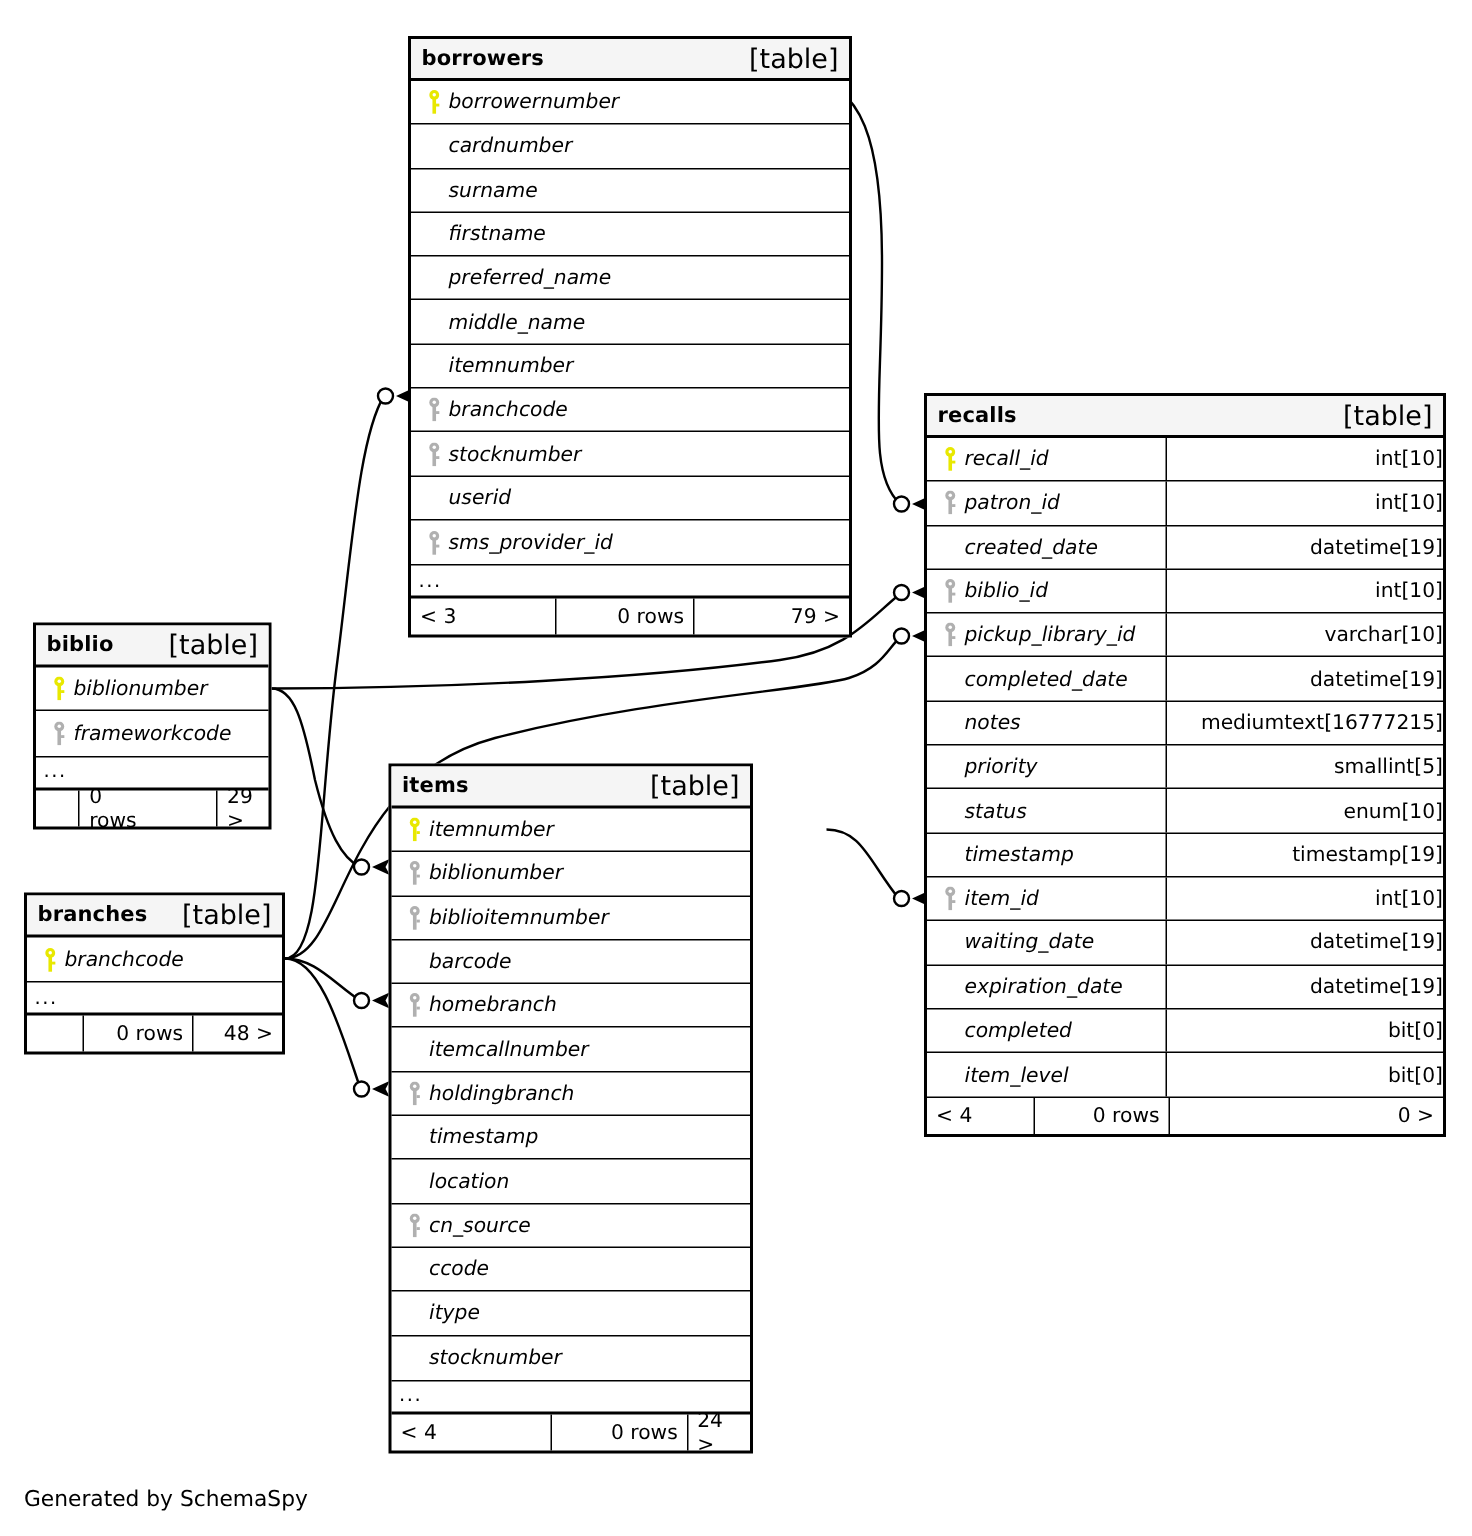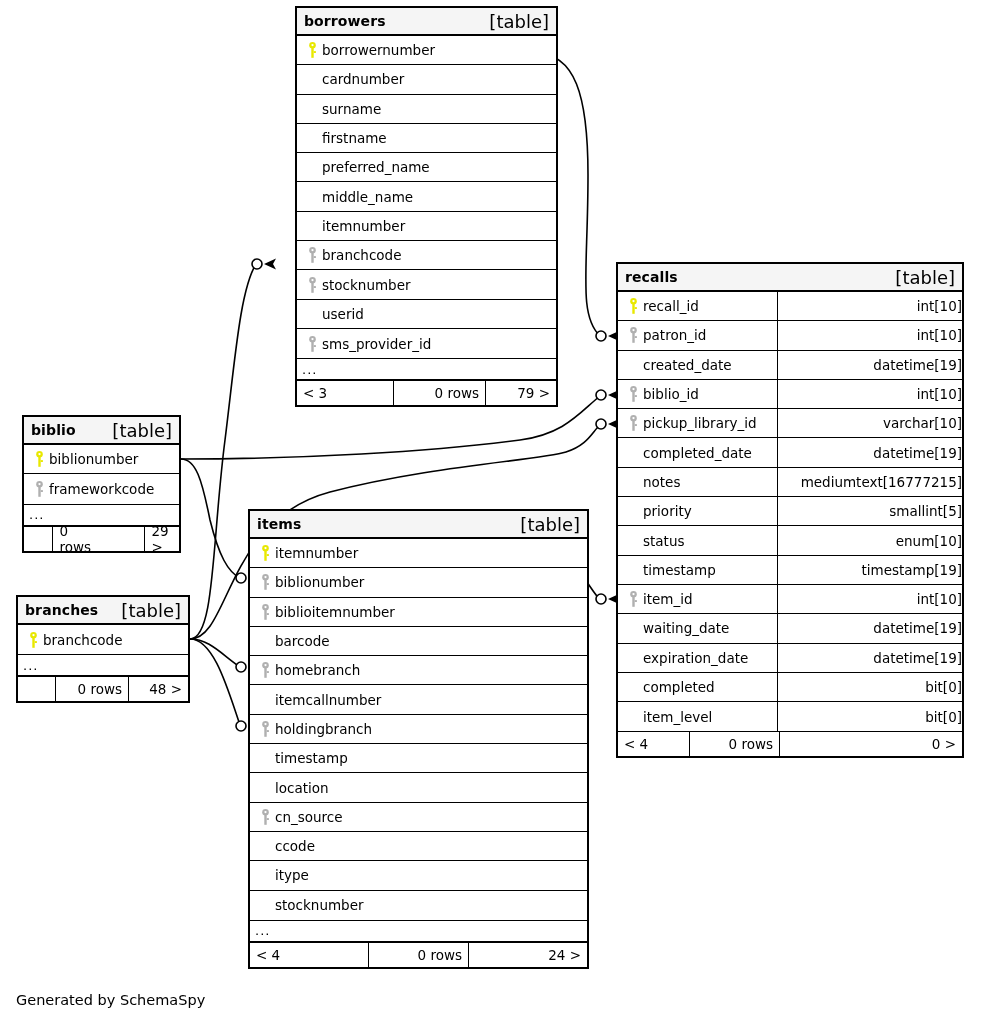--- a/index.html
+++ b/index.html
@@ -65,20 +65,21 @@
     height: 29.3px;
   }
   .col-row:last-of-type { border-bottom: none; }
   .col-main {
     display: flex;
     align-items: center;
     flex: 1 1 auto;
     min-width: 0;
     padding-left: 6px;
     box-sizing: border-box;
+    font-style: italic;
   }
   .col-type {
     display: flex;
     align-items: center;
     padding-left: 6px;
     border-left: 1px solid #000000;
     box-sizing: border-box;
     flex: 0 0 auto;
     justify-content: flex-end;
   }
@@ -181,21 +182,21 @@
       <path d="M 248 578 L 260 572.5 L 257 578 L 260 583.5 z" fill="#000000"></path>
 
       <circle cx="241" cy="667" r="5" fill="#ffffff" stroke="#000000" stroke-width="1.6"></circle>
       <path d="M 248 667 L 260 661.5 L 257 667 L 260 672.5 z" fill="#000000"></path>
 
       <circle cx="241" cy="726" r="5" fill="#ffffff" stroke="#000000" stroke-width="1.6"></circle>
       <path d="M 248 726 L 260 720.5 L 257 726 L 260 731.5 z" fill="#000000"></path>
     </g>
   </svg>
 
-  <div class="table-box" id="tbl-borrowers" style="left:272px; top:6px; width:263px;margin-left:23px;">
+  <div class="table-box" id="tbl-borrowers" style="left:272px; top:24px; width:296px;">
     <div class="tbl-title">
       <span class="tbl-name">borrowers</span>
       <span class="tbl-tag">[table]</span>
     </div>
     <div id="cols-borrowers">
         <div class="col-row">
           <div class="col-main">
             <span class="keyslot">
               <svg class="keyicon" width="9" height="16" viewBox="0 0 9 16" aria-hidden="true">
                 <circle cx="4.5" cy="3.3" r="3.3" fill="#e8e800"></circle>
@@ -543,21 +544,21 @@
         </div>
       </div>
     <div class="ellipsis-row">...</div>
     <div class="foot-row">
       <div class="foot-cell left" style="width:37px;"></div>
       <div class="foot-cell right" style="width:73px;">0 rows</div>
       <div class="foot-cell right" style="flex:1 1 auto;">48 &gt;</div>
     </div>
   </div>
 
-  <div class="table-box" id="tbl-items" style="left:248px; top:509px; width:341px;">
+  <div class="table-box" id="tbl-items" style="left:259px; top:509px; width:243px;">
     <div class="tbl-title">
       <span class="tbl-name">items</span>
       <span class="tbl-tag">[table]</span>
     </div>
     <div id="cols-items">
         <div class="col-row">
           <div class="col-main">
             <span class="keyslot">
               <svg class="keyicon" width="9" height="16" viewBox="0 0 9 16" aria-hidden="true">
                 <circle cx="4.5" cy="3.3" r="3.3" fill="#e8e800"></circle>

